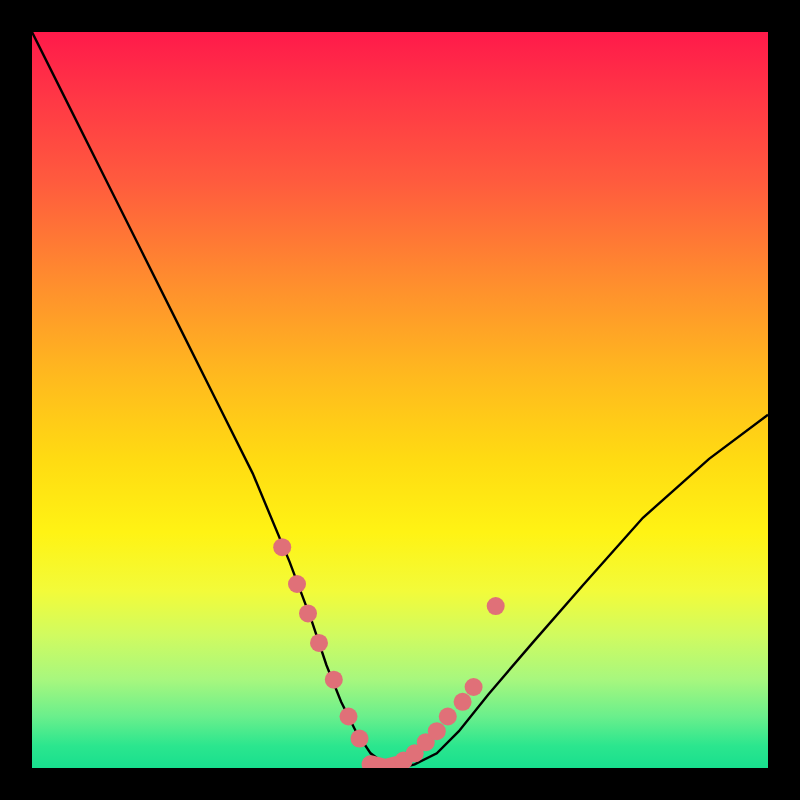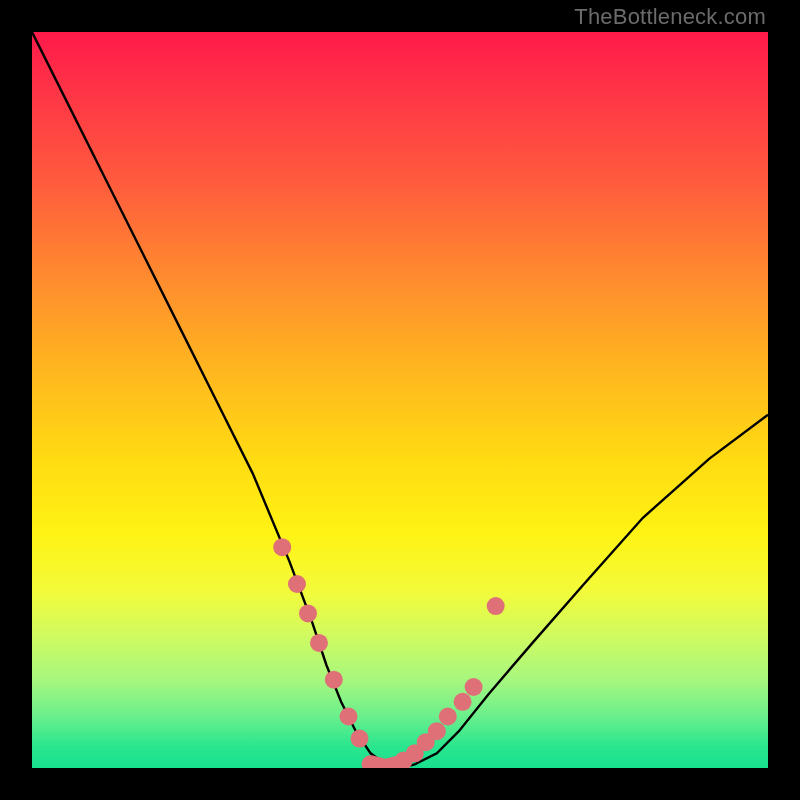--- a/index.html
+++ b/index.html
@@ -58,21 +58,20 @@
     left: 0;
     width: 736px;
     height: 736px;
   }
 </style>
 </head>
 <body>
 
 <div class="frame">
 
-  <div class="watermark">TheBottleneck.com</div>
 
   <div class="plot-area">
     <svg class="curve-layer" viewBox="0 0 736 736" preserveAspectRatio="none">
       <g>
         <path id="main-curve" fill="none" stroke="#000" stroke-width="2.4" d="M0.0 0.0 L36.8 73.6 L73.6 147.2 L110.4 220.8 L147.2 294.4 L184.0 368.0 L220.8 441.6 L257.6 529.9 L279.7 588.8 L294.4 633.0 L309.1 669.8 L323.8 699.2 L338.6 721.3 L353.3 732.3 L368.0 736.0 L382.7 732.3 L404.8 721.3 L426.9 699.2 L456.3 662.4 L500.5 610.9 L552.0 552.0 L610.9 485.8 L677.1 426.9 L736.0 382.7"></path>
       </g>
       <g id="plateau-band">
           <path d="M338.6 732.3 L353.3 736.0 L368.0 732.3" fill="none" stroke="#e07078" stroke-width="18" stroke-linecap="round" stroke-linejoin="round"></path>
         </g>
       <g id="markers-left">

